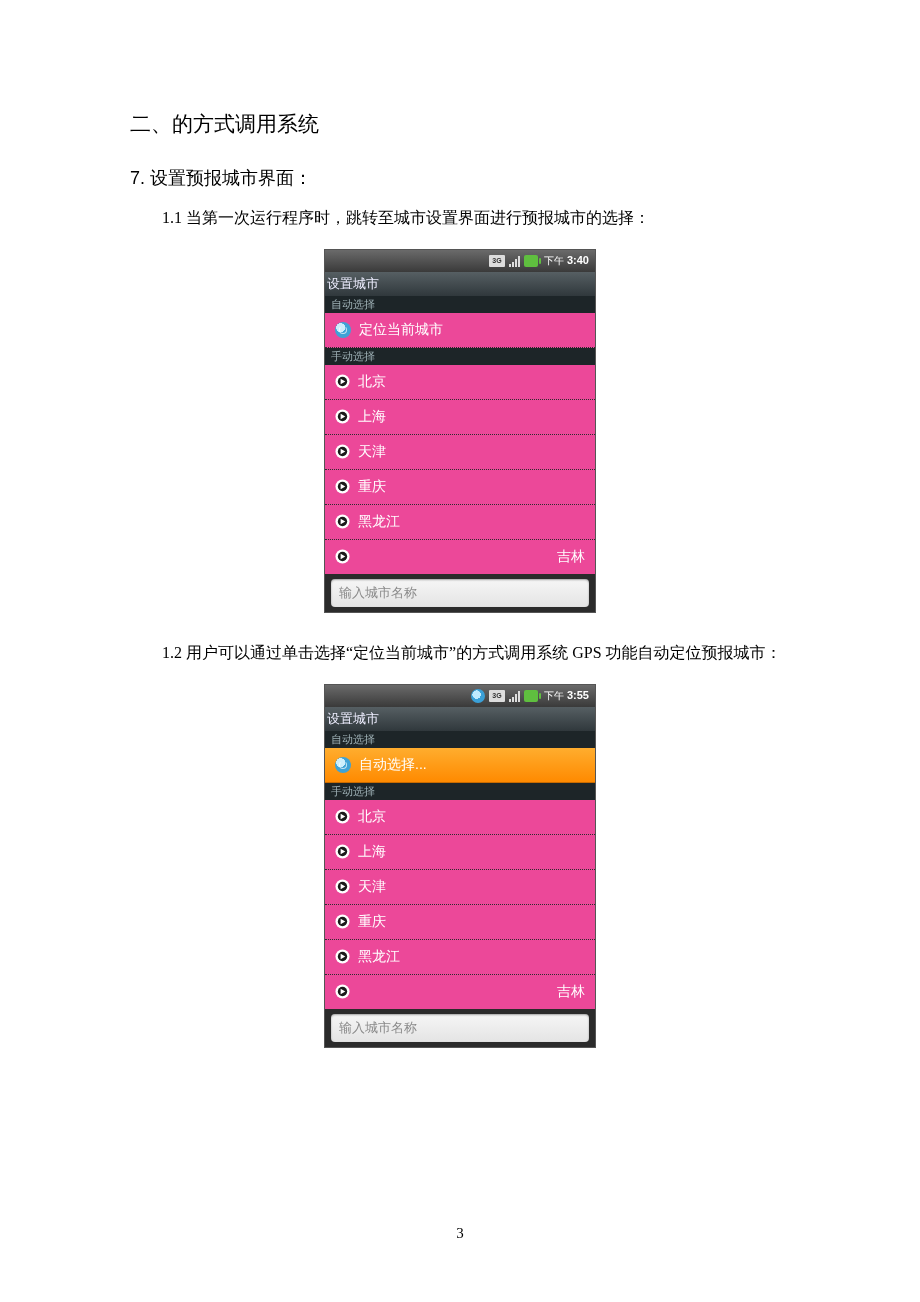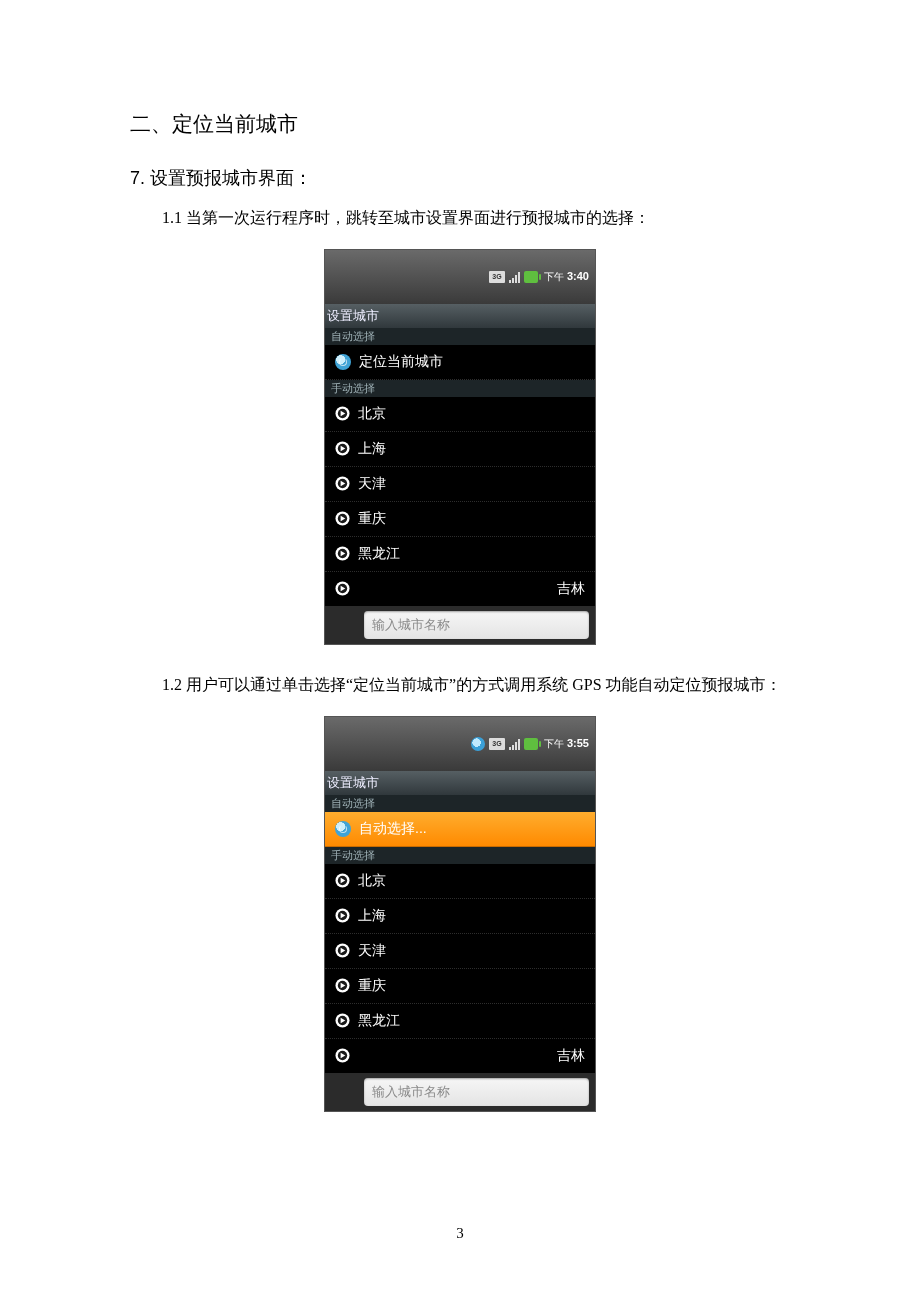--- a/index.html
+++ b/index.html
@@ -50,21 +50,21 @@
     background: #3a3a3a;
     border: 1px solid #555;
     box-sizing: border-box;
   }
   .statusbar {
     height: 22px;
     background: linear-gradient(#6a6a6a,#3a3a3a);
     display: flex;
     align-items: center;
     justify-content: flex-end;
-    padding: 16px 6px;
+    padding: 0 6px;
     gap: 4px;
     font-family: Arial, sans-serif;
     font-size: 11px;
     color: #fff;
     font-weight: bold;
   }
   .status-icon {
     display: inline-flex;
     align-items: center;
     justify-content: center;
@@ -106,21 +106,21 @@
     padding: 3px 2px;
   }
   .section-label {
     background: #1d2528;
     color: #9fb1b6;
     font-family: "Microsoft YaHei","SimHei",sans-serif;
     font-size: 11px;
     padding: 1px 6px;
   }
   .row {
-    background: #000000;
+    background: #ec4899;
     color: #fff;
     font-family: "Microsoft YaHei","SimHei",sans-serif;
     font-size: 14px;
     padding: 8px 10px;
     display: flex;
     align-items: center;
     gap: 8px;
     border-bottom: 1px dotted #2d2d2d;
   }
   .row.selected {
@@ -151,37 +151,36 @@
   .input-bar .input {
     background: linear-gradient(#f6f6f6,#e4e4e4);
     border-radius: 4px;
     padding: 4px 8px;
     font-family: "Microsoft YaHei","SimHei",sans-serif;
     font-size: 13px;
     color: #8a8a8a;
     height: 20px;
     display:flex;align-items:center;
     box-shadow: inset 0 1px 2px rgba(0,0,0,.35);
-    margin-left: 33px;
   }
   .page-number {
     position:absolute;
     bottom: 60px;
     left:0; right:0;
     text-align:center;
     font-family: "Times New Roman", serif;
     font-size: 15px;
   }
 </style>
 </head>
 <body>
 
 <div class="page">
 
-  <h2 class="section-title">二、定位当前城市</h2>
+  <h2 class="section-title">二、的方式调用系统</h2>
 
   <p class="subheading">
     <span class="num">7.  设置预报城市界面：</span>
   </p>
 
   <p class="body-text">1.1 当第一次运行程序时，跳转至城市设置界面进行预报城市的选择：</p>
 
   <div class="phone-wrap">
     <div class="phone">
       <div class="statusbar">

